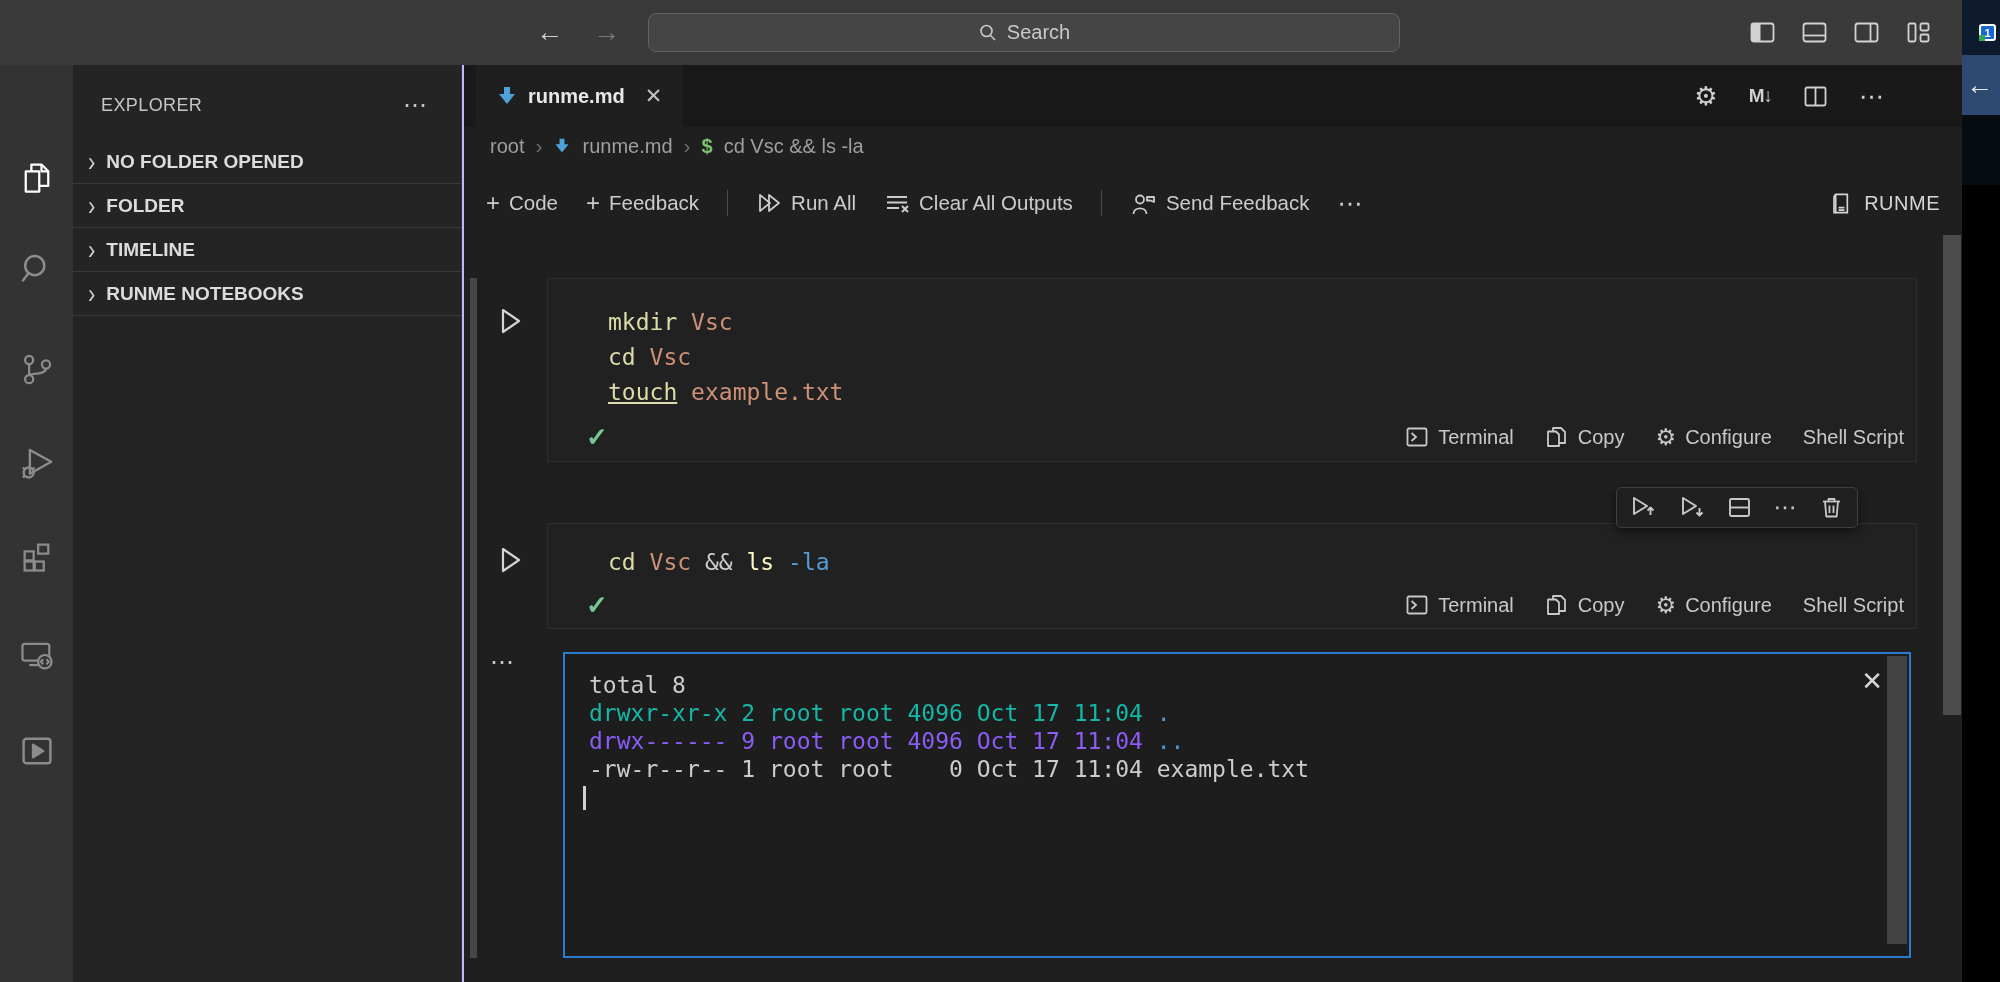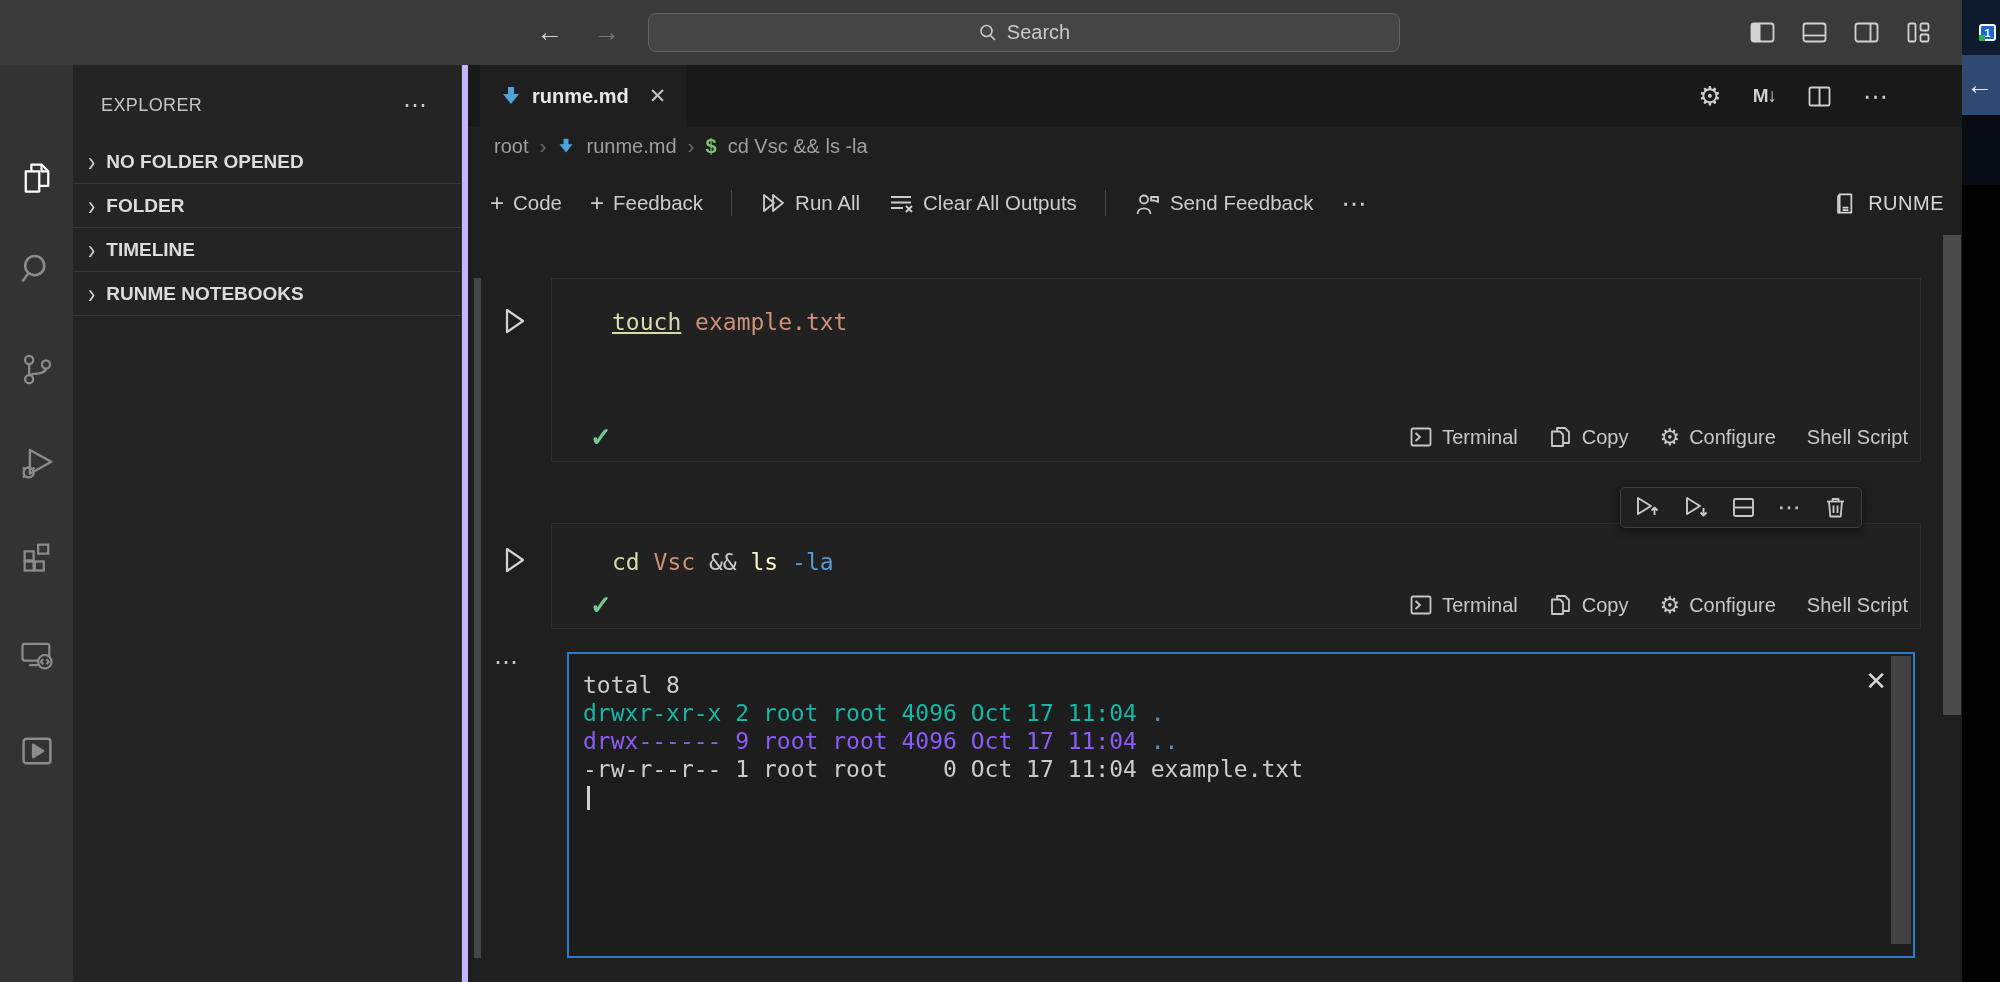--- a/index.html
+++ b/index.html
@@ -41,21 +41,21 @@
                     color:#c5c5c5; font-size:18px; letter-spacing:0.4px; }
   .sidebar-more { position:absolute; right:32px; top:0; height:40px; display:flex; align-items:center;
                   font-size:24px; color:#c5c5c5; letter-spacing:2px; cursor:pointer; }
   .sections { margin-top:15px; }
   .section-row { height:44px; display:flex; align-items:center; gap:11px; padding-left:15px;
                  font-weight:bold; font-size:19px; color:#dcdcdc; border-bottom:1px solid #3a3a3a; cursor:pointer; }
   .section-row:first-child { border-top:none; }
   .chev { font-size:22px; font-weight:normal; color:#cfcfcf; transform:scaleY(1.25); }
 
   
-  .editor { position:absolute; left:462px; top:65px; width:1500px; height:917px; background:#1f1f1f; border-left:6px solid #c4b5fd; }
+  .editor { position:absolute; left:462px; top:65px; width:1500px; height:917px; background:#1f1f1f; border-left:2px solid #c4b5fd; }
   .tabstrip { position:absolute; left:0; top:0; width:1500px; height:62px; background:#191919; }
   .tab { position:absolute; left:12px; top:0; height:62px; background:#1f1f1f; display:flex; align-items:center;
          padding:0 20px; gap:10px; cursor:pointer; }
   .tab-label { color:#e8e8e8; font-size:20px; font-weight:bold; }
   .tab-close { color:#c2c2c2; font-size:21px; margin-left:10px; cursor:pointer; }
   .editor-actions { position:absolute; right:78px; top:0; height:62px; display:flex; align-items:center; gap:31px; color:#cfcfcf; }
   .ea-gear { font-size:26px; }
   .ea-md { font-size:19px; font-weight:bold; letter-spacing:-1px; }
   .ea-more { font-size:25px; letter-spacing:2px; }
 
@@ -97,21 +97,21 @@
 
   .cell-toolbar { position:absolute; left:1152px; top:247px; width:242px; height:41px; background:#202020;
                   border:1px solid #404043; border-radius:5px; box-shadow:0 3px 10px rgba(0,0,0,.55);
                   display:flex; align-items:center; justify-content:space-between; padding:0 13px; color:#c8c8c8; z-index:5; }
   .ct-icon { cursor:pointer; display:flex; align-items:center; }
   .ct-more { font-size:23px; letter-spacing:1px; }
 
   .out-more { position:absolute; left:26px; top:408px; color:#c5c5c5; font-size:24px; letter-spacing:2px; cursor:pointer; }
   .output-box { position:absolute; left:99px; top:412px; width:1348px; height:306px; background:#1d1d1d;
                 border:2px solid #2b7cd1; }
-  .out-lines { padding:17px 0 0 14px; font-family:"DejaVu Sans Mono", monospace; font-size:23px; color:#cccccc; }
+  .out-lines { padding:17px 0 0 24px; font-family:"DejaVu Sans Mono", monospace; font-size:23px; color:#cccccc; }
   .out-lines .tok-line { line-height:28px; white-space:pre; }
   .out-cursor { width:3px; height:24px; background:#d0d0d0; margin:3px 0 0 18px; }
   .out-close { position:absolute; right:26px; top:12px; color:#d6d6d6; font-size:26px; cursor:pointer; }
   .out-scroll { position:absolute; right:2px; top:2px; width:20px; height:288px; background:#424242; cursor:pointer; }
 
   .outer-scrollbar { position:absolute; left:1943px; top:235px; width:18px; height:480px; background:#4b4b4b; cursor:pointer; }
 </style>
 </head>
 <body>
 
@@ -334,20 +334,22 @@
     <div class="cells">
       <div class="focus-bar"></div>
 
       <div class="run-btn run1">
         <svg width="30" height="30" viewBox="0 0 30 30" fill="none" stroke="currentColor" stroke-width="2.2" stroke-linejoin="round">
           <path d="M8 4 L24 15 L8 26 Z"></path>
         </svg>
       </div>
       <div class="cell-box cell1">
         <div class="code-area">
+            <div class="tok-line"><span style="color: rgb(220, 220, 170);">mkdir</span><span style="color: rgb(204, 204, 204);"> </span><span style="color: rgb(206, 145, 120);">Vsc</span></div>
+            <div class="tok-line"><span style="color: rgb(220, 220, 170);">cd</span><span style="color: rgb(204, 204, 204);"> </span><span style="color: rgb(206, 145, 120);">Vsc</span></div>
             <div class="tok-line"><span style="color: rgb(220, 220, 170); text-decoration: underline;">touch</span><span style="color: rgb(204, 204, 204);"> </span><span style="color: rgb(206, 145, 120);">example.txt</span></div>
           </div>
         <div class="cell-status">
           <span class="check" id="check1" style="color: rgb(115, 201, 145);">✓</span>
           <span class="status-actions">
             <span class="sa-item">
               <span>
                 <svg width="24" height="24" viewBox="0 0 24 24" fill="none" stroke="#c8c8c8" stroke-width="1.8">
                   <rect x="2.5" y="3.5" width="19" height="17" rx="1.5"></rect>
                     <path d="M6.5 8 l4.5 4 -4.5 4"></path>

